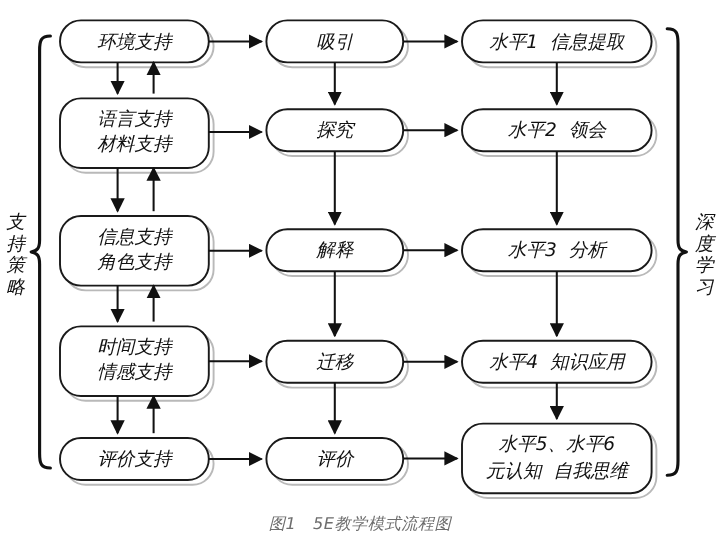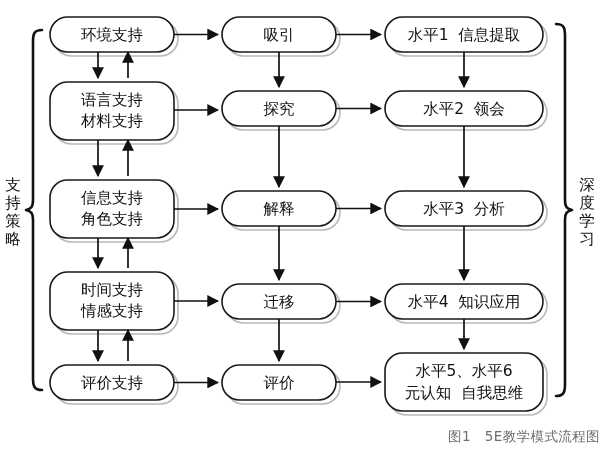--- a/index.html
+++ b/index.html
@@ -13,20 +13,21 @@
     font-family: "DejaVu Sans", "Liberation Sans", sans-serif;
     position: relative;
     overflow: hidden;
   }
   #figure-root {
     position: absolute;
     left: 0;
     top: 0;
     width: 600px;
     height: 462px;
+    font-style: italic;
   }
   svg#flow {
     display: block;
     width: 600px;
     height: 462px;
   }
   .node-rect {
     fill: #ffffff;
     stroke: #1a1a1a;
     stroke-width: 1.6;
@@ -60,21 +61,21 @@
     font-family: "DejaVu Sans", "Liberation Sans", sans-serif;
     font-size: 15.5px;
     fill: #111111;
     text-anchor: middle;
   }
   .caption {
     position: absolute;
     left: 0;
     top: 428px;
     width: 600px;
-    text-align: right;
+    text-align: center;
     font-family: "DejaVu Sans", "Liberation Sans", sans-serif;
     font-size: 13.5px;
     color: #6d6d6d;
     letter-spacing: 0.4px;
   }
 </style>
 </head>
 <body>
 
 <div id="figure-root">

